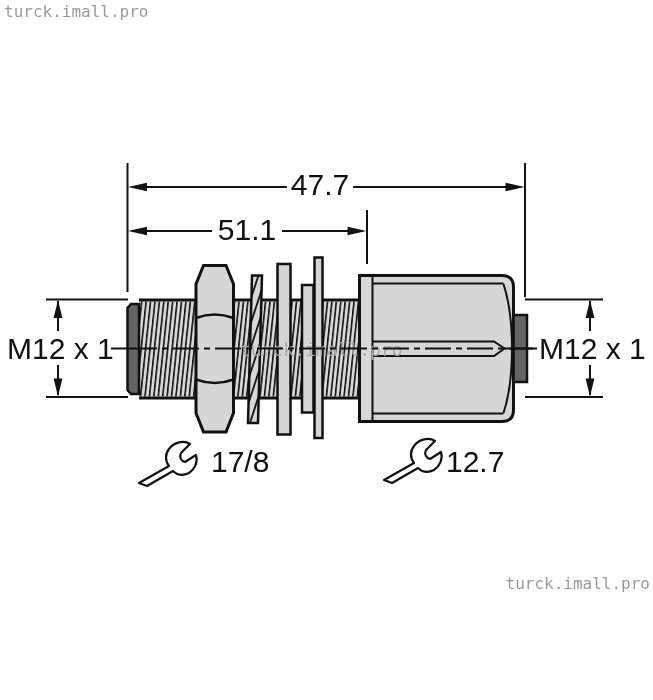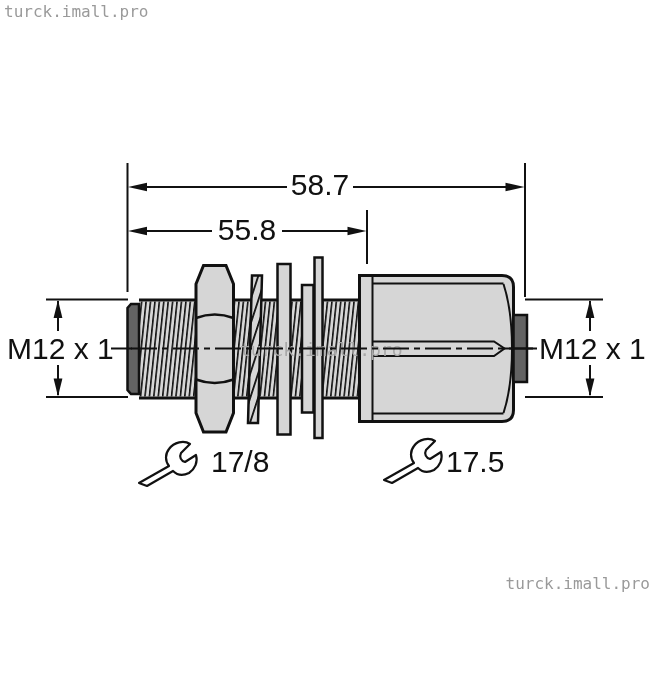--- a/index.html
+++ b/index.html
@@ -107,20 +107,20 @@
     <g style="stroke:var(--c-line,#111);fill:var(--c-line,#111)">
       <path d="M525,299.5 H603 M525,397 H603 M590,301 V331 M590,365 V395 M504,348.5 H537" stroke-width="2" fill="none"></path>
       <polygon points="590,300 585.6,318 594.4,318" stroke="none"></polygon>
       <polygon points="590,396.5 585.6,378.5 594.4,378.5" stroke="none"></polygon>
     </g>
 
     <path transform="translate(137,440)" d="M2,43 L32,26 C28,21 28,14 32,9 C37,2 47,0 53,4 L44,13 C42,17 44,21 48,22 L59,15 C61,22 58,29 52,33 C46,36 40,35 36,31 L10,46 Z" fill="#ffffff" style="stroke:var(--c-line,#111)" stroke-width="2.2" stroke-linejoin="round"></path>
     <path transform="translate(382,437)" d="M2,43 L32,26 C28,21 28,14 32,9 C37,2 47,0 53,4 L44,13 C42,17 44,21 48,22 L59,15 C61,22 58,29 52,33 C46,36 40,35 36,31 L10,46 Z" fill="#ffffff" style="stroke:var(--c-line,#111)" stroke-width="2.2" stroke-linejoin="round"></path>
   </svg>
 
-  <span class="dim-label centered" id="label-47">58.7</span>
-  <span class="dim-label centered" id="label-29">55.8</span>
+  <span class="dim-label centered" id="label-47">47.7</span>
+  <span class="dim-label centered" id="label-29">51.1</span>
   <span class="dim-label" id="label-m12-left">M12 x 1</span>
   <span class="dim-label" id="label-m12-right">M12 x 1</span>
   <span class="dim-label" id="label-wrench-left">17/8</span>
-  <span class="dim-label" id="label-wrench-right">17.5</span>
+  <span class="dim-label" id="label-wrench-right">12.7</span>
 
 </div>
 
 </body></html>

